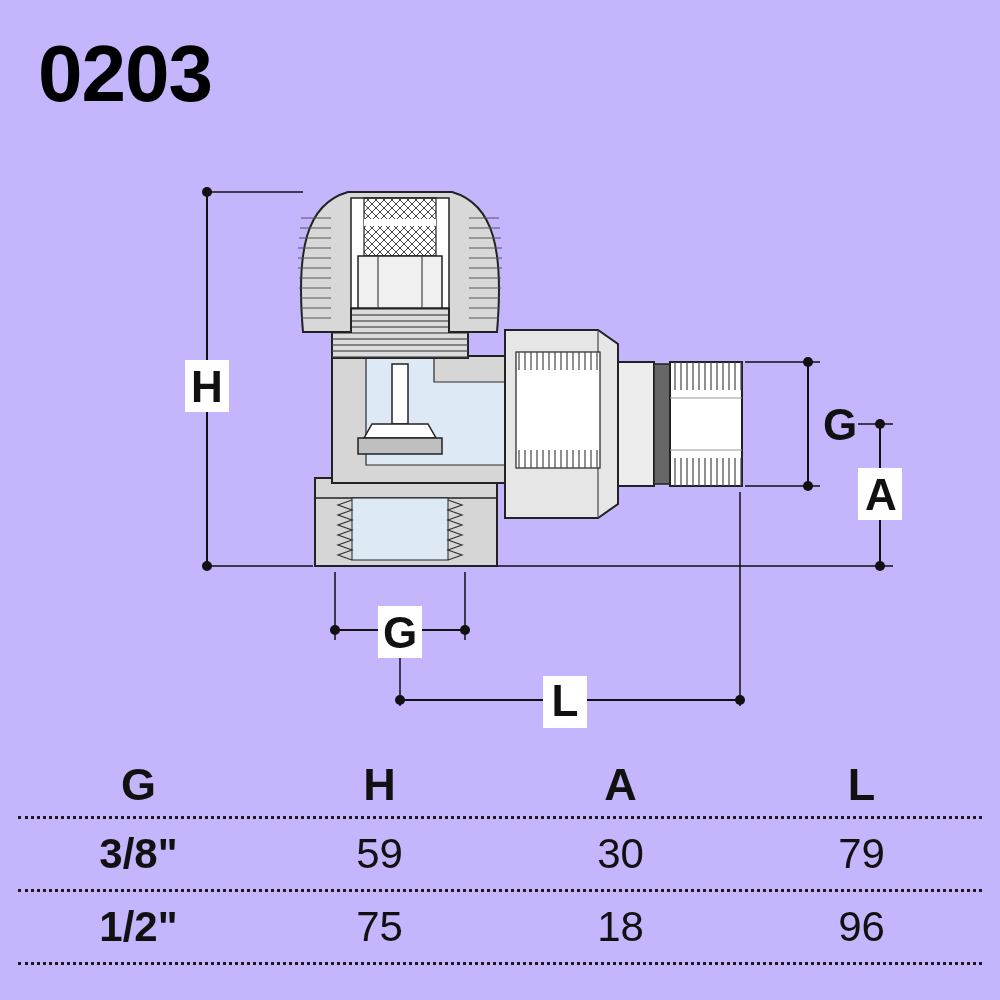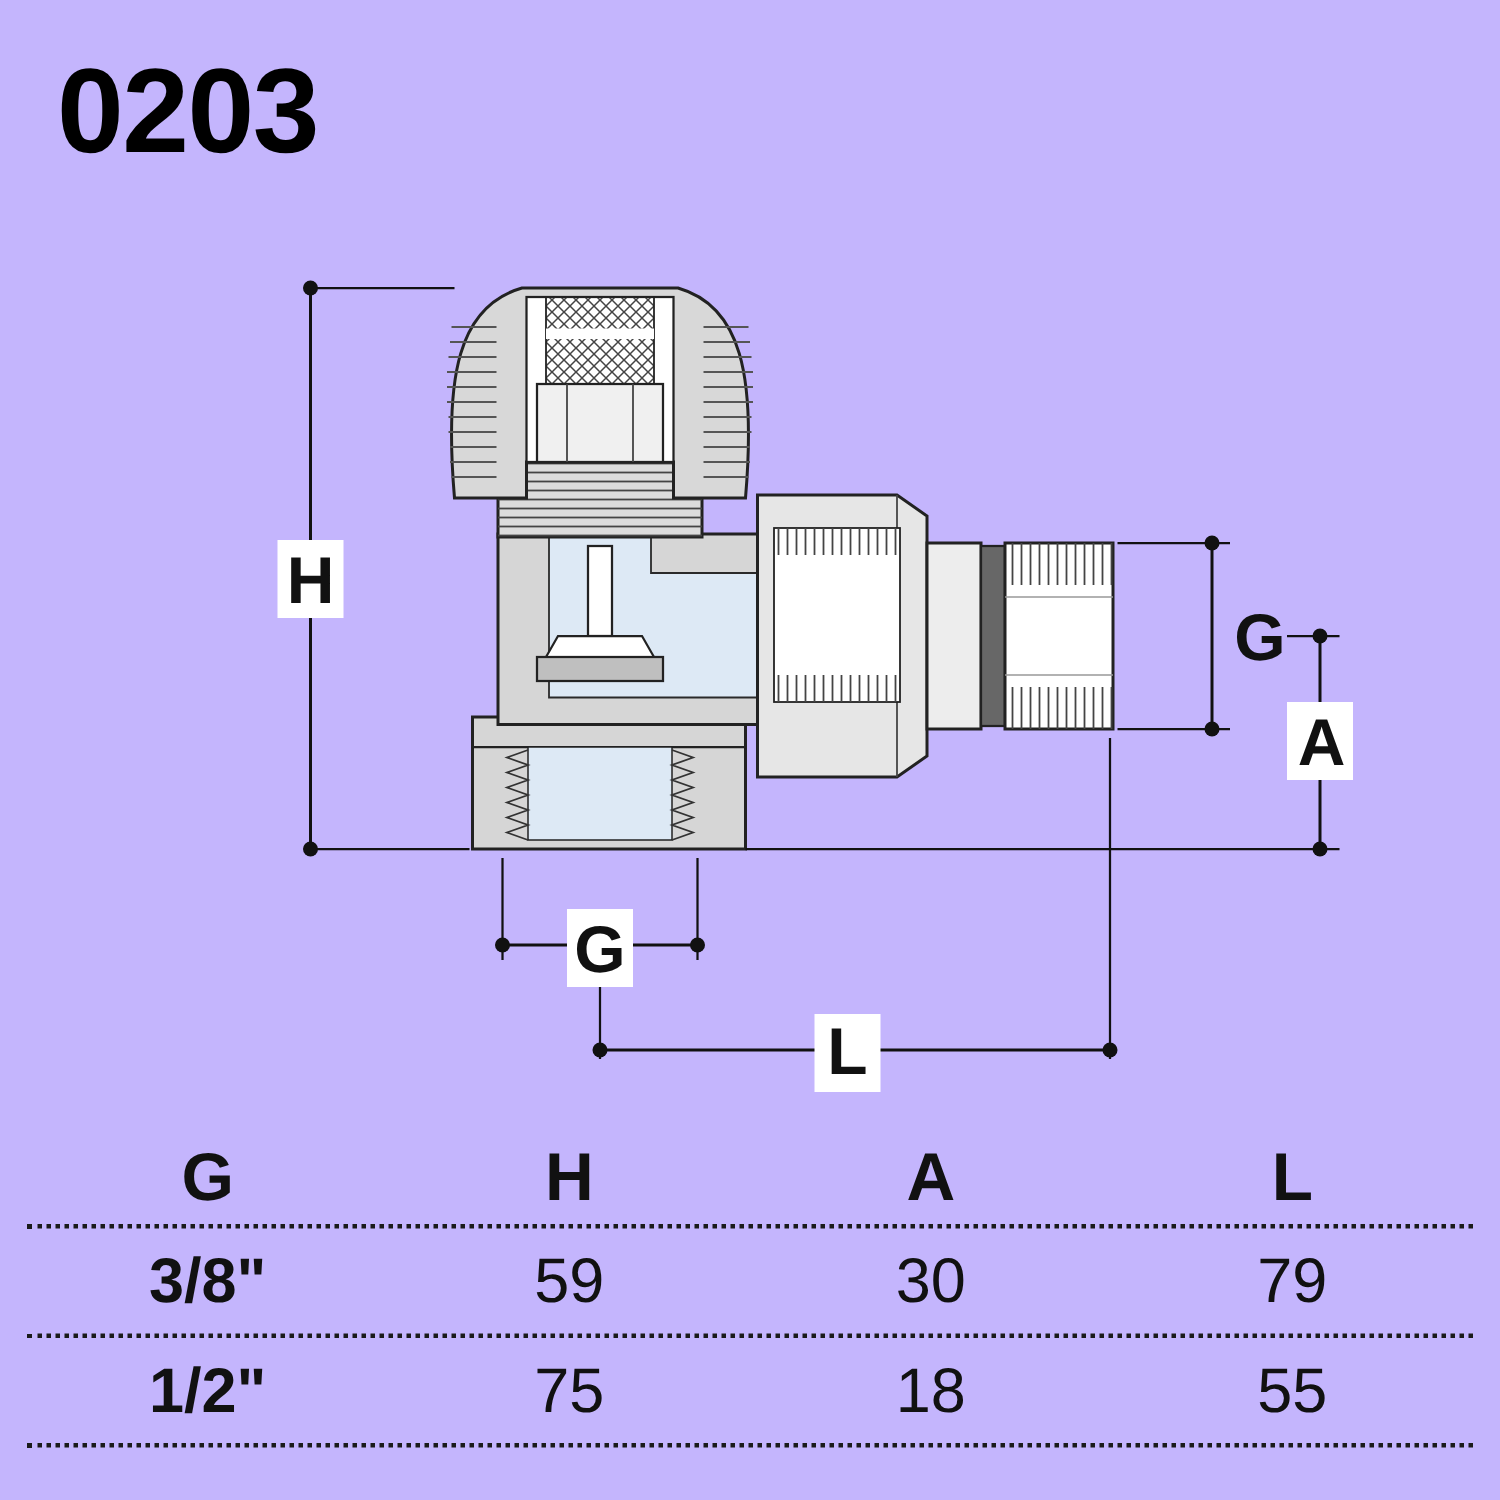--- a/index.html
+++ b/index.html
@@ -154,17 +154,17 @@
     <div class="trow tdata">
       <div class="tcell tg">3/8"</div>
       <div class="tcell">59</div>
       <div class="tcell">30</div>
       <div class="tcell">79</div>
     </div>
     <div class="trow tdata">
       <div class="tcell tg">1/2"</div>
       <div class="tcell">75</div>
       <div class="tcell">18</div>
-      <div class="tcell">55</div>
+      <div class="tcell">96</div>
     </div>
   </div>
 
 </div>
 
 </body></html>

